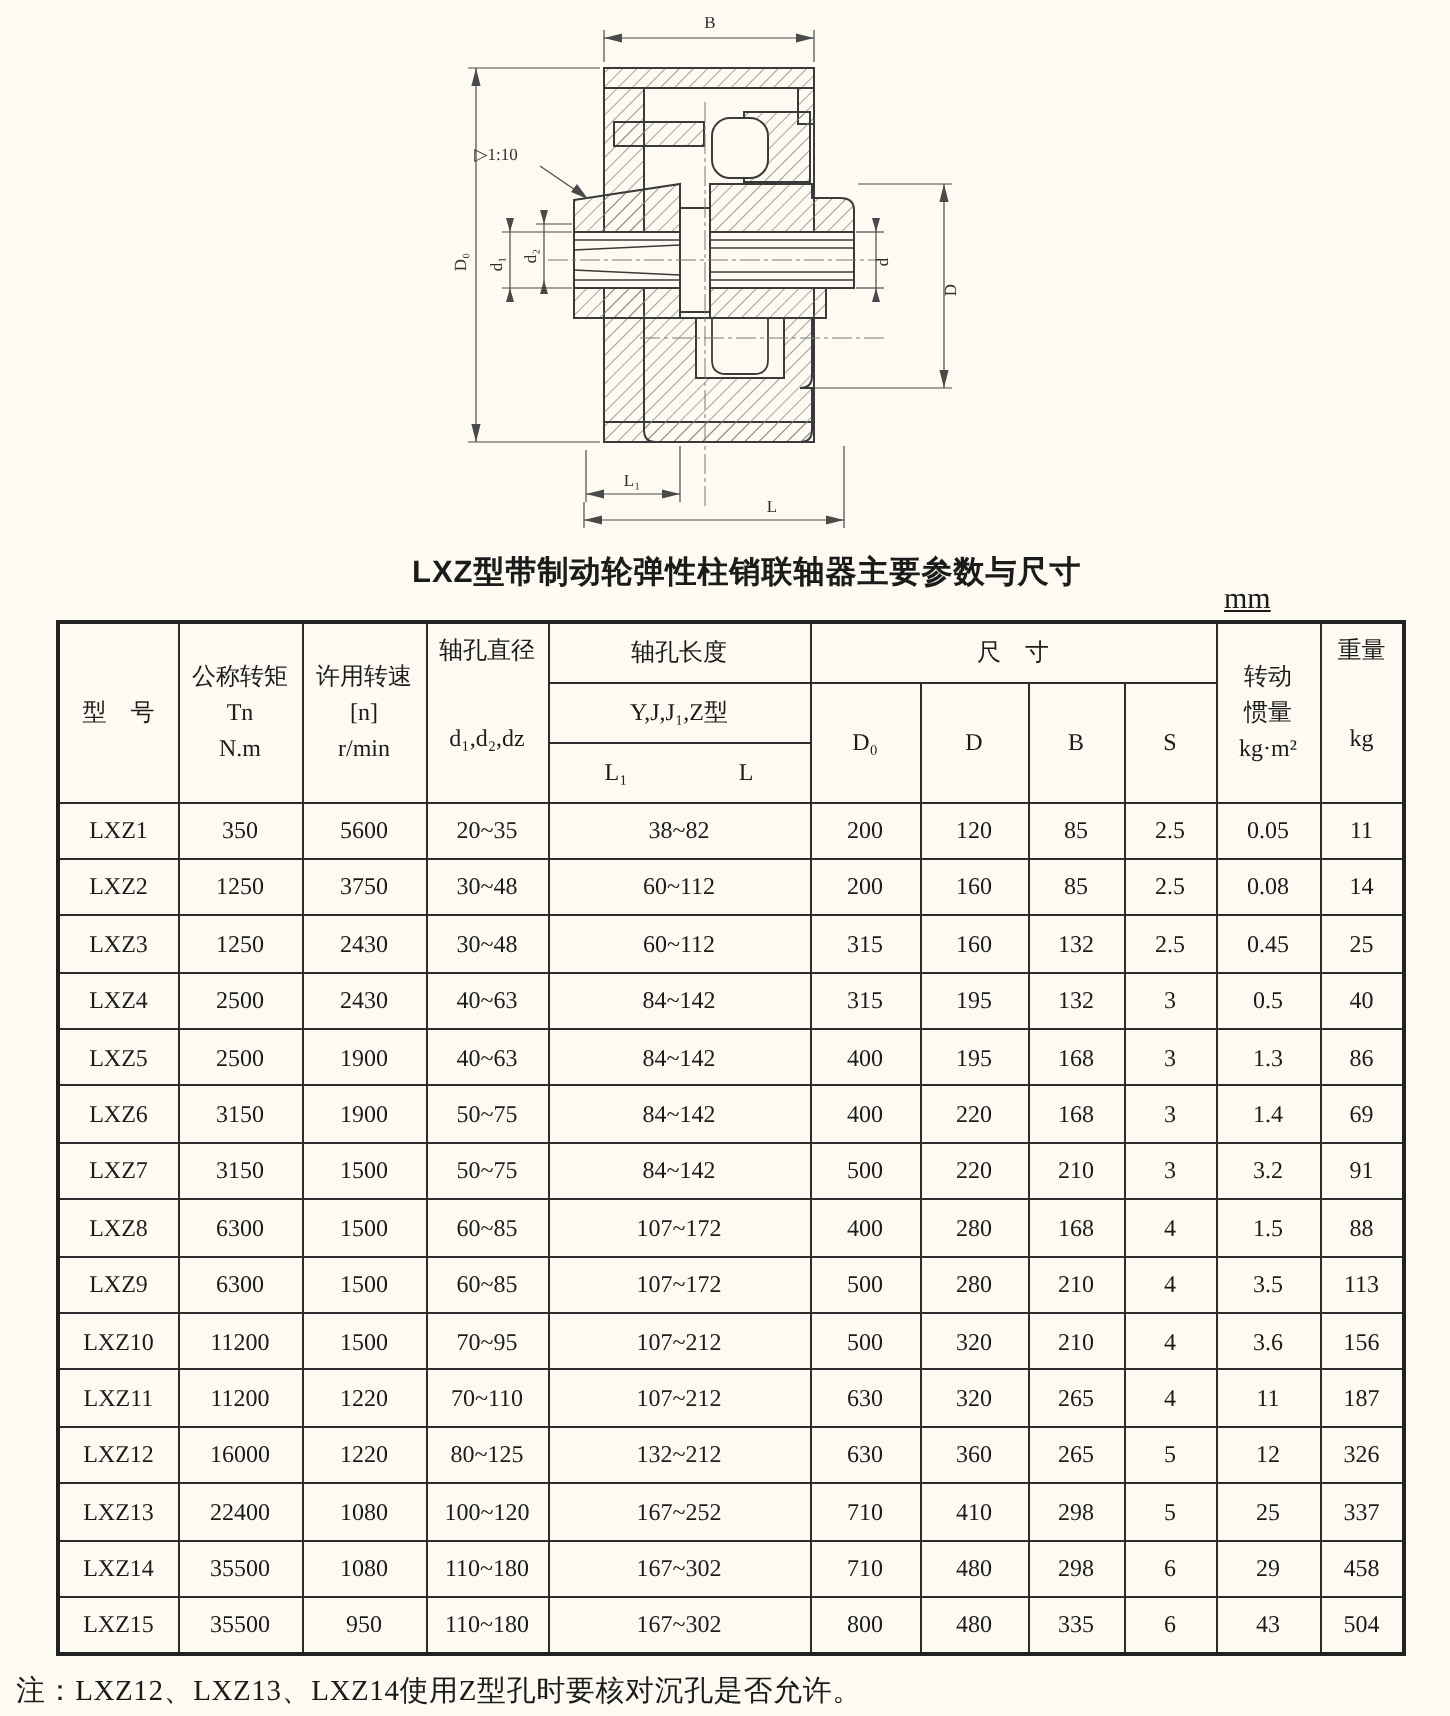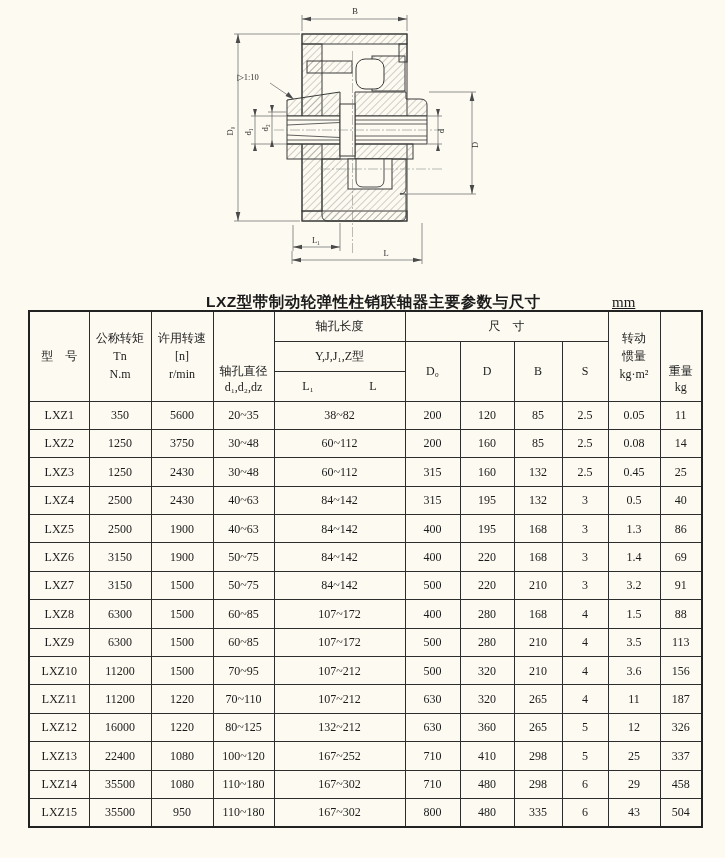--- a/index.html
+++ b/index.html
@@ -16,28 +16,28 @@
   }
   
   .drawing {
     position:absolute; left:210px; top:0; width:290px; height:270px;
   }
   .drawing text {
     font-family:"Liberation Serif","DejaVu Serif",serif;
     font-size:8.5px; fill:#2e2e2e;
   }
   
-  .title-row { position:absolute; left:0; top:276px; width:725px; height:22px;margin-top:16px; }
+  .title-row { position:absolute; left:0; top:276px; width:725px; height:22px; }
   .doc-title {
     position:absolute; left:206px; top:0;
     font-weight:bold; font-size:15.5px; letter-spacing:.5px;
     font-family:"Liberation Sans","DejaVu Sans",sans-serif;
   }
   .unit-label {
-    position:absolute; left:612px; top:2px;
+    position:absolute; left:612px; top:16px;
     font-size:15px;
     text-decoration:underline;
   }
   
   table.params {
     position:absolute; left:28px; top:310px;
     width:673px; height:517px;
     border-collapse:collapse; table-layout:fixed;
     font-size:12px;
   }
@@ -45,21 +45,21 @@
     border:1px solid #2d2d2d;
     text-align:center; vertical-align:middle;
     font-weight:normal; padding:0;
     line-height:1.35;
   }
   table.params { border:2px solid #222; }
   thead tr { height:30px; }
   tbody tr { height:28.4px;margin-top:21px; }
   tbody td { font-family:"Liberation Serif","DejaVu Serif",serif; }
   .two-line { line-height:1.5; }
-  .hdr-gap { display:flex; flex-direction:column; justify-content:flex-end; height:100%; }
+  .hdr-gap { display:flex; flex-direction:column; justify-content:flex-start; height:100%;gap:28px; }
   .lsplit { display:flex; justify-content:space-around; align-items:center; }
   
   .note {
     position:absolute; left:8px; top:836px;
     font-size:14.5px; letter-spacing:.3px;
   }
 </style>
 </head>
 <body>
 
@@ -462,14 +462,15 @@
           <td>800</td>
           <td>480</td>
           <td>335</td>
           <td>6</td>
           <td>43</td>
           <td>504</td>
         </tr>
       </tbody>
   </table>
 
+  <div class="note">注：LXZ12、LXZ13、LXZ14使用Z型孔时要核对沉孔是否允许。</div>
 
 </div>
 
 </body></html>

